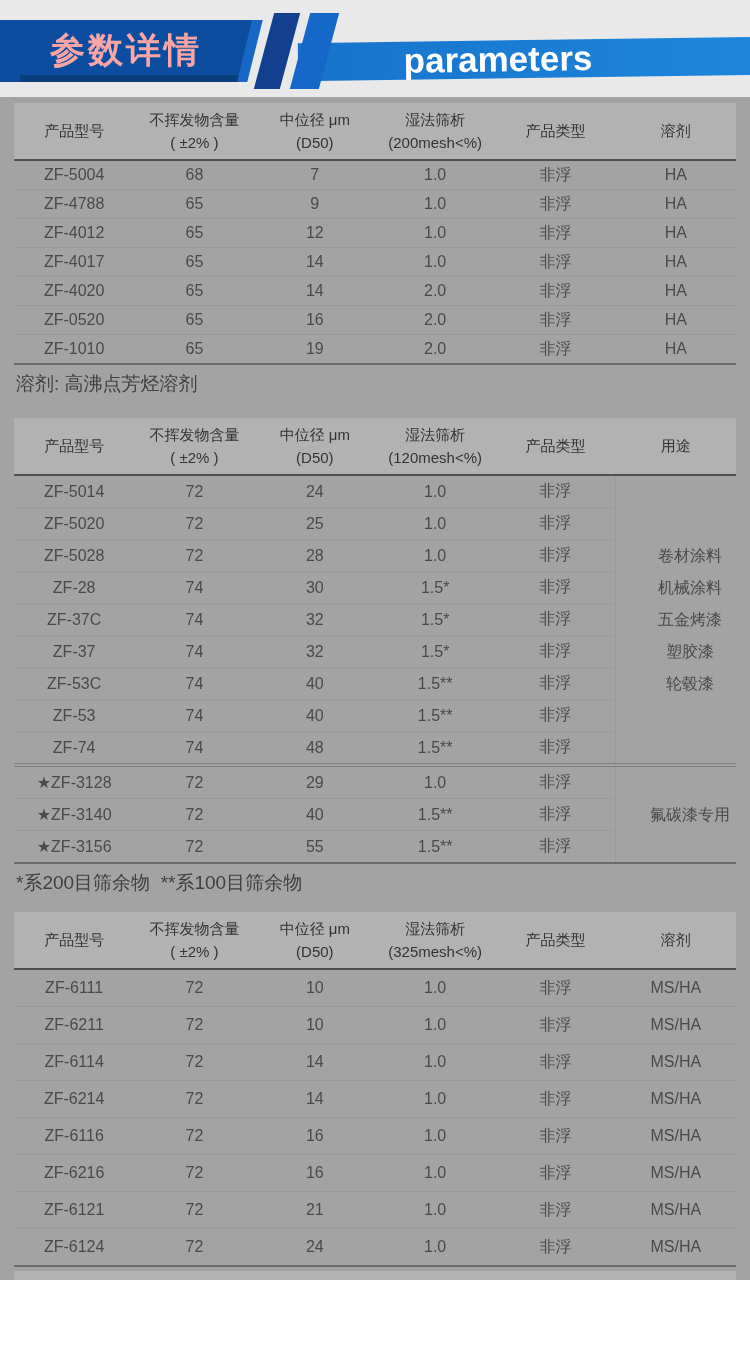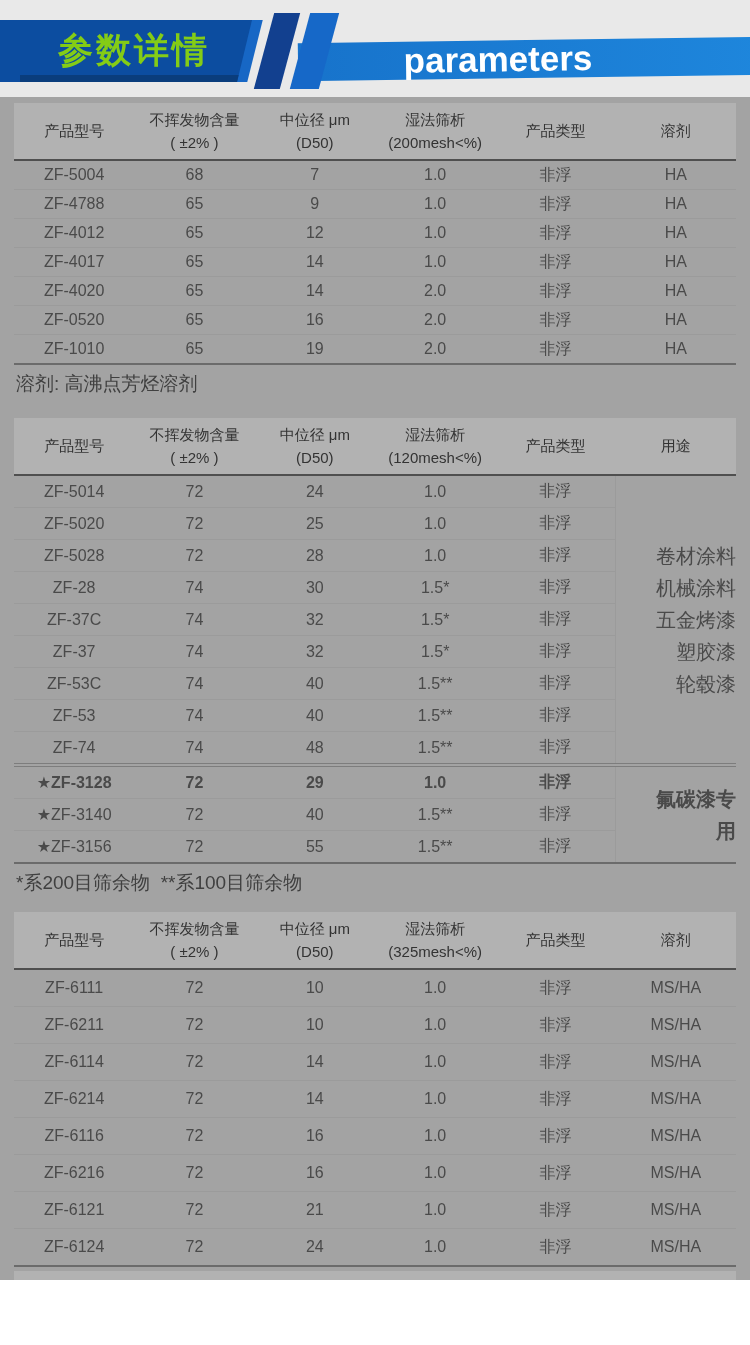--- a/index.html
+++ b/index.html
@@ -14,22 +14,22 @@
     position:absolute;left:0;top:20px;width:252px;height:62px;
     background:#0c4da0;z-index:3;
     clip-path:polygon(0 0,100% 0,calc(100% - 15px) 100%,0 100%);
   }
   .banner-shadow{position:absolute;left:20px;right:0;bottom:0;height:7px;background:#0a3d7c;}
   .banner-edge{
     position:absolute;left:243px;top:20px;width:12px;height:62px;
     background:#1767c5;transform:skewX(-14deg);z-index:2;
   }
   .banner-title{
-    position:absolute;left:8px;top:0;width:100%;height:56px;line-height:60px;
-    text-align:center;color:#84cc16;font-size:35px;font-weight:bold;letter-spacing:3px;
+    position:absolute;left:0;top:0;width:100%;height:56px;line-height:60px;
+    text-align:center;color:#fca5a5;font-size:35px;font-weight:bold;letter-spacing:3px;
   }
   .stripe-a{position:absolute;left:264px;top:13px;width:26px;height:76px;background:#12408f;transform:skewX(-15deg);z-index:2;}
   .stripe-b{position:absolute;left:300px;top:13px;width:29px;height:76px;background:#1668c8;transform:skewX(-15deg);z-index:2;}
   .band{
     position:absolute;left:298px;right:-8px;top:40px;height:38px;z-index:1;
     background:linear-gradient(90deg,#1773cb,#1e86dc);
     transform:rotate(-0.8deg);
     color:#ffffff;font-size:35px;font-weight:bold;line-height:37px;
     text-align:center;padding-right:60px;box-sizing:border-box;
   }
@@ -45,25 +45,25 @@
   tbody td{
     text-align:center;font-size:16px;color:#4a4a4a;
     border-bottom:1px solid #9b9b9b;vertical-align:middle;padding:0;
   }
   .t1 tbody td{height:28px;}
   .t2 tbody td{height:31px;}
   .t3 tbody td{height:36px;}
   tbody tr:last-child td{border-bottom:2px solid #6b6b6b;}
   
   td.use-cell{
-    border-left:1px solid #9b9b9b;text-align:right;padding-left:28px;
-    font-size:20px;color:#4a4a4a;border-bottom:2px solid #6b6b6b;
+    border-left:1px solid #9b9b9b;text-align:center;padding-left:28px;
+    font-size:16px;color:#4a4a4a;border-bottom:2px solid #6b6b6b;
   }
   td.use-cell div{line-height:32px;}
-  .t2 tr.group-start td{border-top:4px double #7d7d7d;font-weight:bold;}
+  .t2 tr.group-start td{border-top:4px double #7d7d7d;}
   
   .footnote{
     font-size:19px;color:#404040;padding:9px 2px 0 2px;line-height:20px;
     white-space:pre-wrap;
   }
   .gap-t2{height:24px;}
   .gap-t3{height:19px;}
   .next-header-partial{margin-top:4px;height:9px;background:#b2b2b2;}
 </style>
 </head>

